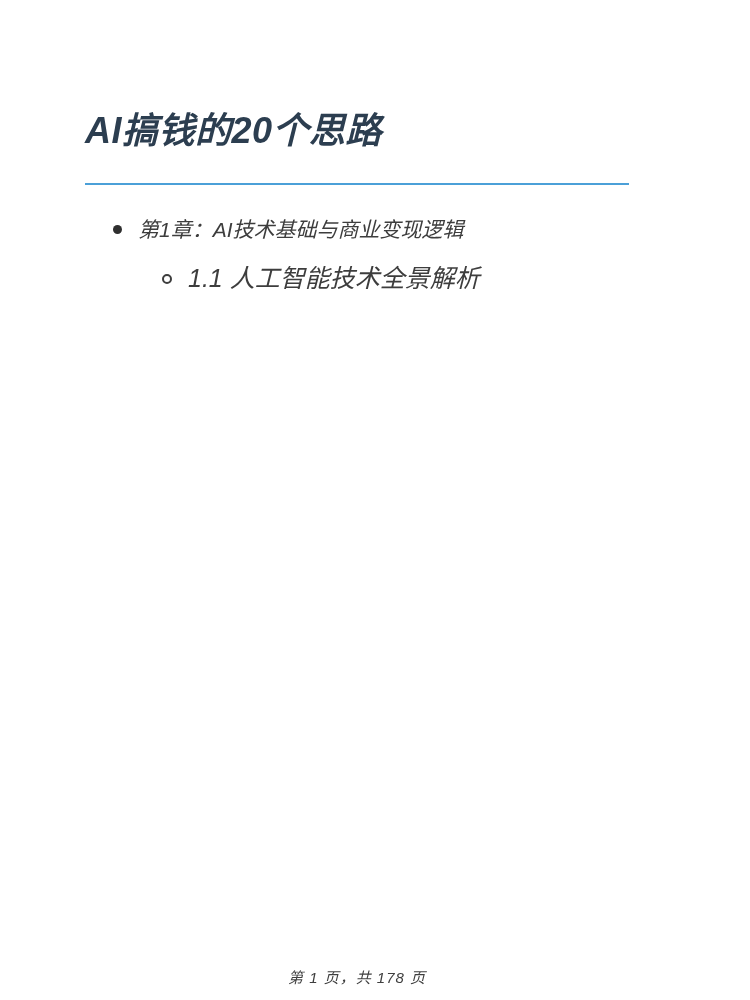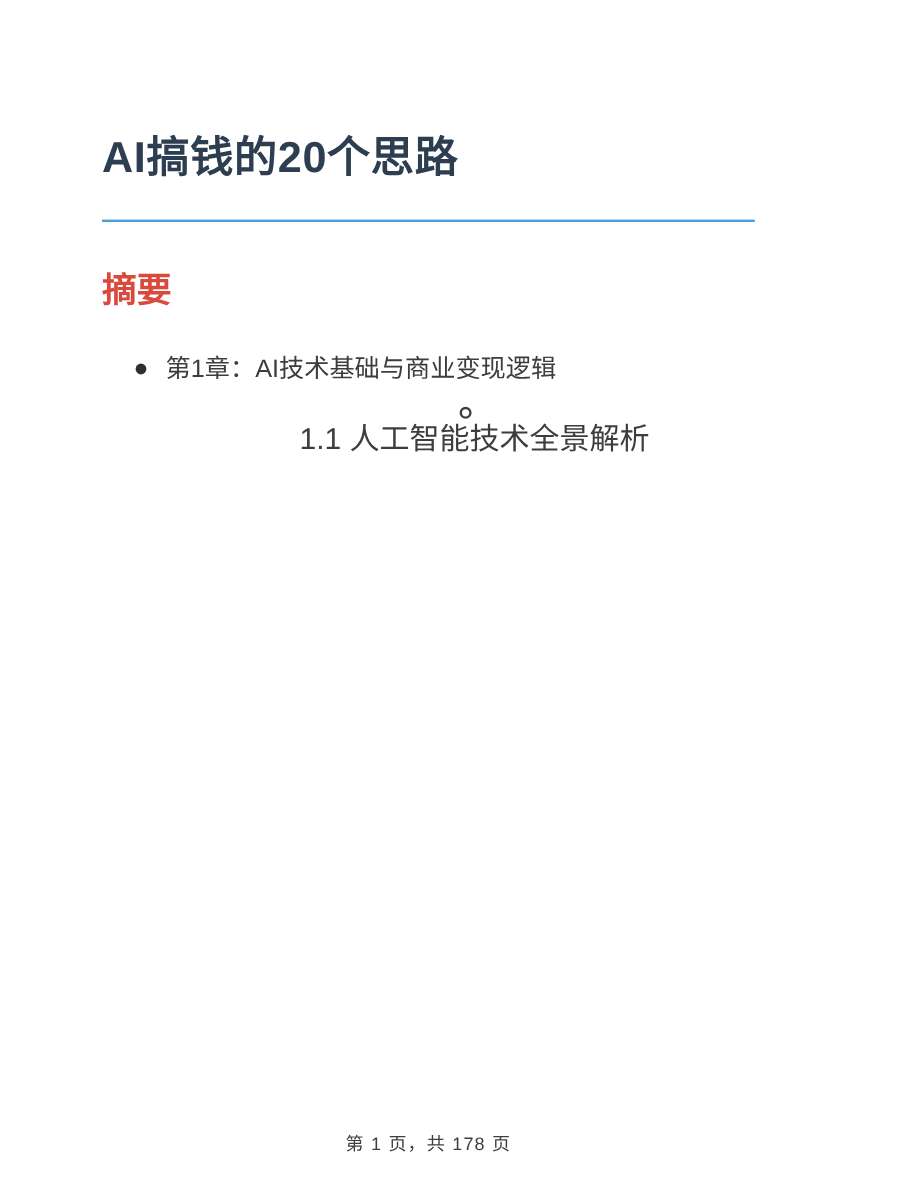--- a/index.html
+++ b/index.html
@@ -11,20 +11,21 @@
     overflow: hidden;
     font-family: "Liberation Sans", "DejaVu Sans", sans-serif;
   }
 
   .page {
     position: relative;
     width: 714px;
     height: 1000px;
     padding: 108px 85px 0 85px;
     background: #fff;
+    font-style: italic;
   }
 
   .doc-title {
     font-size: 36px;
     font-weight: 700;
     color: var(--title-text, #2c3e50);
     line-height: 1.25;
     letter-spacing: 0.5px;
   }
 
@@ -74,21 +75,20 @@
     margin-top: 17px;
   }
 
   .toc-item-l2 {
     display: flex;
     align-items: center;
     margin-left: 77px;
     font-size: 25px;
     color: var(--body-text, #3d3d3d);
     line-height: 1.4;
-    flex-direction: column;
   }
 
   .marker {
     flex: 0 0 auto;
     width: 9px;
     height: 9px;
     border-radius: 50%;
     margin-right: 16px;
   }
 
@@ -98,37 +98,36 @@
     background: transparent;
     border: 2px solid #3d3d3d;
     width: 10px;
     height: 10px;
   }
 
   .page-footer {
     position: absolute;
     left: 0;
     right: 0;
-    top: 941px;
+    top: 966px;
     text-align: center;
     font-size: 15px;
     color: var(--footer-text, #3f3f3f);
     letter-spacing: 1px;
   }
 </style>
 </head>
 <body>
 
 <div class="page">
 
   <h1 class="doc-title">AI搞钱的20个思路</h1>
 
   <hr class="title-divider">
 
-  <h2 class="section-heading abstract-heading">摘要</h2>
 
 
 
   <ul class="toc-list">
     <li>
       <div class="toc-item-l1">
         <span class="marker marker-disc"></span>
         <span>第1章：AI技术基础与商业变现逻辑</span>
       </div>
       <ul class="toc-sublist">

